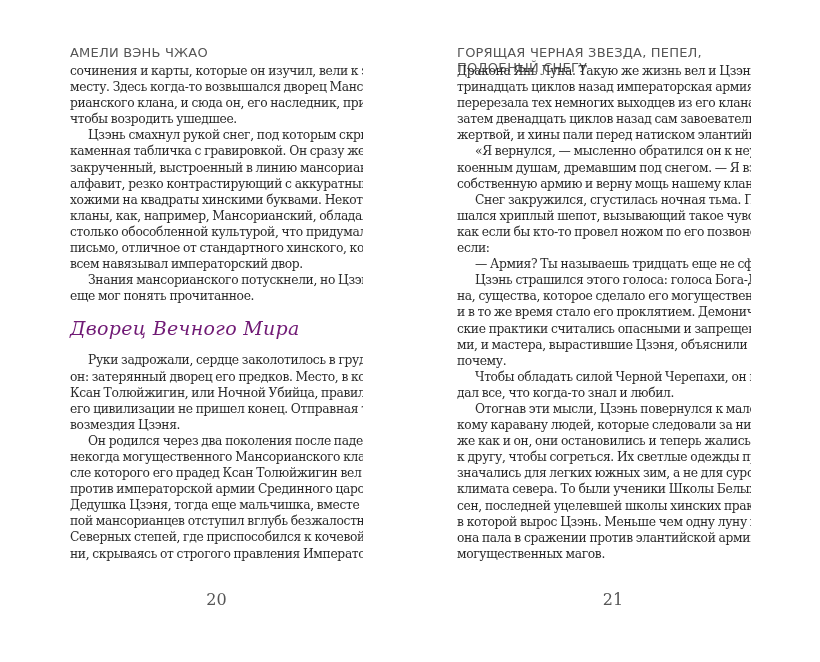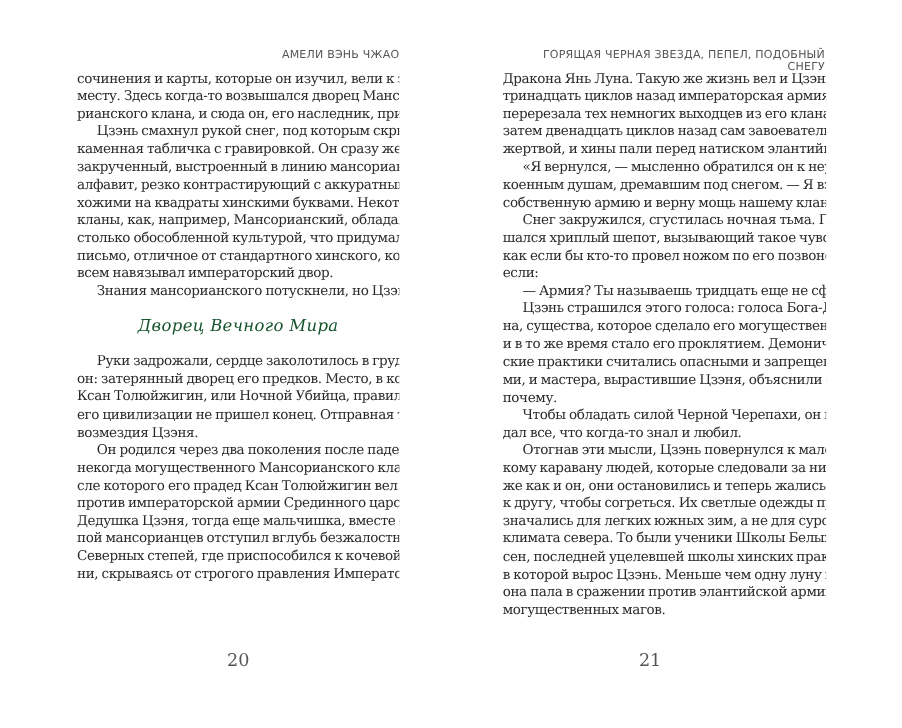--- a/index.html
+++ b/index.html
@@ -2,75 +2,77 @@
 <html><head>
 <meta charset="utf-8">
 <style>
   html, body { margin: 0; padding: 0; background: #ffffff; }
   body { width: 820px; height: 662px; position: relative; overflow: hidden; }
   .page { position: absolute; top: 0; height: 662px; }
   #page-left { left: 0; width: 410px; }
   #page-right { left: 410px; width: 410px; }
   .running-header {
     position: absolute; top: 45px; left: 0; width: 100%;
-    text-align: right; font-family: "DejaVu Sans", sans-serif;
-    font-size: 10px; letter-spacing: 0.2px; color: #555; text-transform: uppercase;
+    text-align: left; font-family: "DejaVu Sans", sans-serif;
+    font-size: 13px; letter-spacing: 0.2px; color: #555; text-transform: uppercase;
   }
   #page-left .running-header { left: 70px; width: 293px; }
   #page-right .running-header { left: 47px; width: 293px; }
   .body-text {
     position: absolute; top: 63px;
     font-family: "DejaVu Serif", serif; font-size: 12.3px; color: #2a2a2a;
     line-height: 16.1px;
   }
   #page-left .body-text { left: 70px; width: 293px; }
   #page-right .body-text { left: 47px; width: 294px; }
   .line {
     display: block; height: 16.1px; white-space: nowrap;
     text-align: justify; text-align-last: justify; overflow: hidden;
     letter-spacing: -0.35px; word-spacing: -0.5px;
   }
   .line.last { text-align-last: left; }
   .line.indent { padding-left: 18px; }
   .chapter-heading {
-    display: block; height: 48px; line-height: 48px; text-align: center;
-    font-family: "DejaVu Serif", serif; font-style: italic; font-size: 15px;
-    color: #14532d; letter-spacing: 0.3px;
+    display: block; height: 48px; line-height: 48px; 
+    font-family: "DejaVu Serif", serif; font-style: italic; font-size: 19px;
+    color: #701a75; letter-spacing: 0.3px;
   }
   .page-number {
     position: absolute; top: 590px; font-family: "DejaVu Serif", serif;
     font-size: 16px; color: #555; text-align: center;
   }
   #page-left .page-number { left: 70px; width: 293px; }
-  #page-right .page-number { left: 34px; width: 294px; }
+  #page-right .page-number { left: 56px; width: 294px; }
 </style>
 </head>
 <body>
 
 <div class="page" id="page-left">
   <div class="running-header">Амели Вэнь Чжао</div>
   <div class="body-text">
       <div class="paragraph">
         <span class="line">сочинения и карты, которые он изучил, вели к этому</span>
         <span class="line">месту. Здесь когда-то возвышался дворец Мансо-</span>
         <span class="line">рианского клана, и сюда он, его наследник, пришел,</span>
+        <span class="line last">чтобы возродить ушедшее.</span>
       </div>
       <div class="paragraph">
         <span class="line indent">Цзэнь смахнул рукой снег, под которым скрывалась</span>
         <span class="line">каменная табличка с гравировкой. Он сразу же узнал</span>
         <span class="line">закрученный, выстроенный в линию мансорианский</span>
         <span class="line">алфавит, резко контрастирующий с аккуратными, по-</span>
         <span class="line">хожими на квадраты хинскими буквами. Некоторые</span>
         <span class="line">кланы, как, например, Мансорианский, обладали на-</span>
         <span class="line">столько обособленной культурой, что придумали свое</span>
         <span class="line">письмо, отличное от стандартного хинского, которое</span>
         <span class="line last">всем навязывал императорский двор.</span>
       </div>
       <div class="paragraph">
         <span class="line indent">Знания мансорианского потускнели, но Цзэнь все</span>
+        <span class="line last">еще мог понять прочитанное.</span>
       </div>
       <div class="chapter-heading">Дворец Вечного Мира</div>
       <div class="paragraph">
         <span class="line indent">Руки задрожали, сердце заколотилось в груди. Вот</span>
         <span class="line">он: затерянный дворец его предков. Место, в котором</span>
         <span class="line">Ксан Толюйжигин, или Ночной Убийца, правил, пока</span>
         <span class="line">его цивилизации не пришел конец. Отправная точка</span>
         <span class="line last">возмездия Цзэня.</span>
       </div>
       <div class="paragraph">

